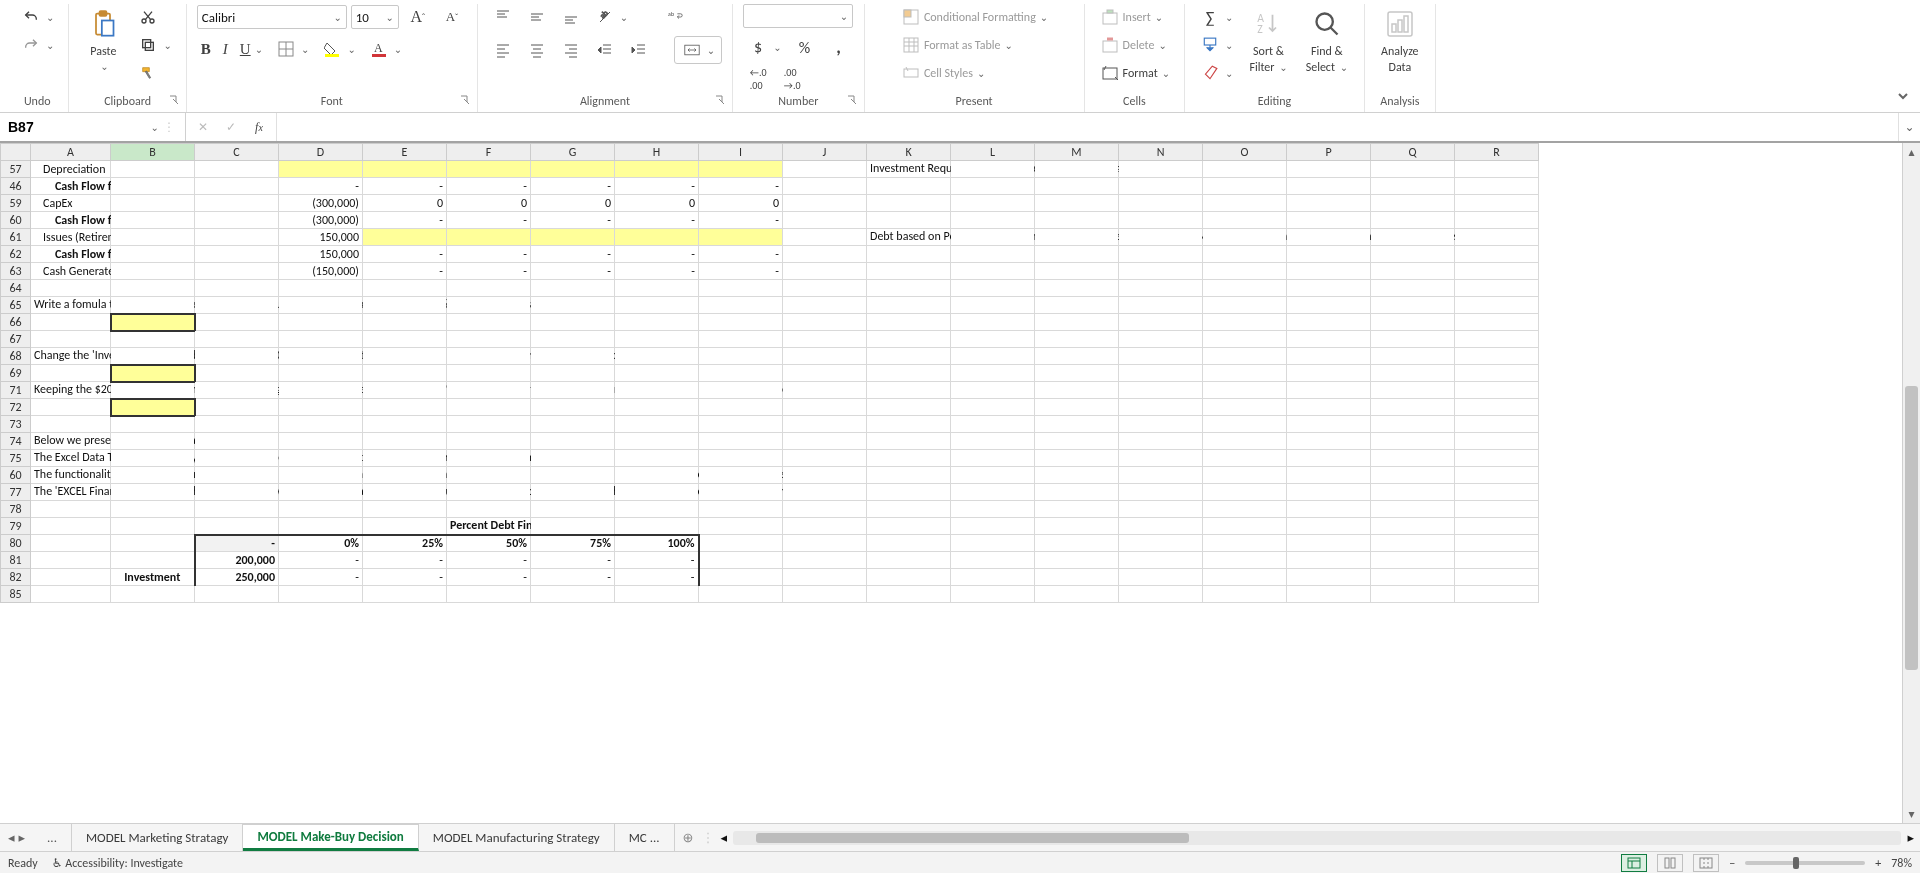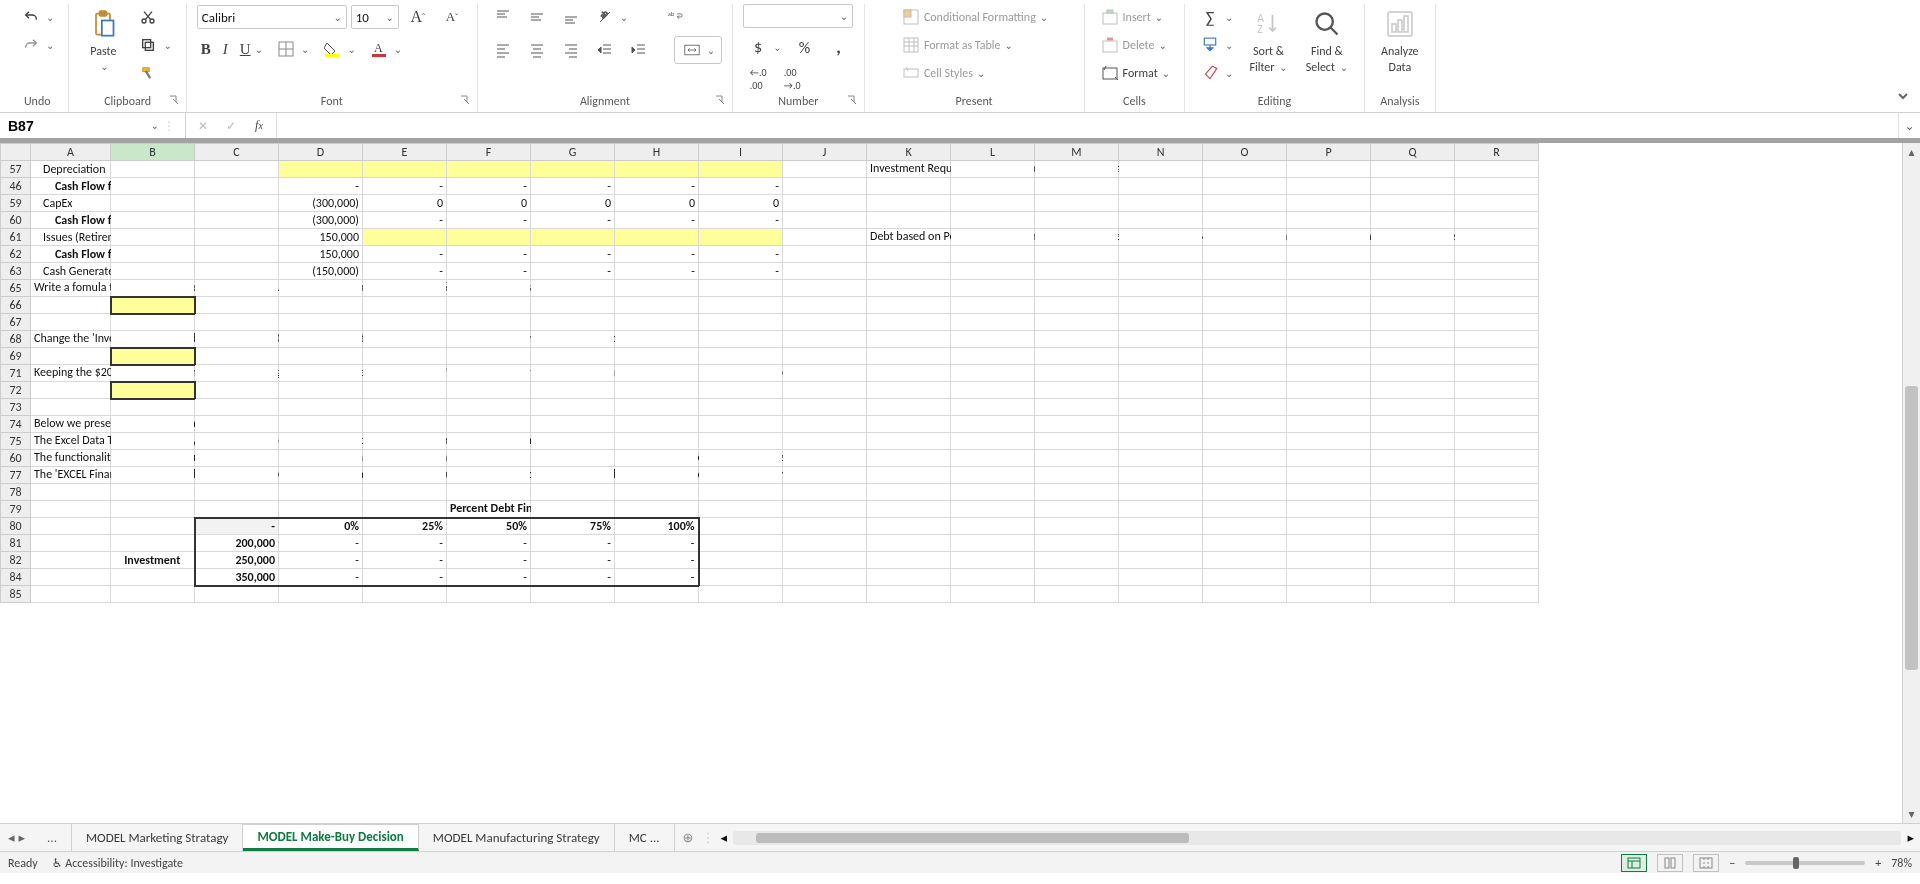--- a/index.html
+++ b/index.html
@@ -22,21 +22,21 @@
 .dim svg{opacity:.55}
 .vbtn{display:flex;flex-direction:column;align-items:center;gap:2px;padding:2px 6px;border-radius:3px}
 .vbtn .lbl{font-size:12px;color:#404040}
 .combo{display:inline-flex;align-items:center;border:1px solid #c8c8c8;background:#fff;height:24px;padding:0 4px;font-size:13px;border-radius:2px}
 .combo .arr{margin-left:auto;font-size:10px;color:#666}
 .launcher{position:absolute;right:4px;bottom:4px;width:14px;height:14px;color:#888}
 .launcher svg{width:12px;height:12px}
 .collapse-ribbon{position:absolute;right:10px;bottom:6px;color:#666}
 
 
-.fx-row{display:flex;align-items:flex-end;border-bottom:5px solid #a3a3a3;height:30px;background:#fff}
+.fx-row{display:flex;align-items:flex-end;border-bottom:2px solid #a3a3a3;height:30px;background:#fff}
 .namebox{display:flex;align-items:center;border-right:1px solid #d0d0d0;padding:0 6px;width:186px;height:100%}
 .namebox input{border:none;outline:none;font-size:14px;font-weight:600;width:120px}
 .fx-tools{display:flex;align-items:center;gap:6px;padding:0 6px;color:#999;border-right:1px solid #e0e0e0;height:100%}
 .formula-input{flex:1;border:none;outline:none;height:100%;padding:0 6px;font-size:13px}
 .fx-expand{width:22px;display:flex;align-items:center;justify-content:center;color:#666;border-left:1px solid #e0e0e0;height:100%}
 
 
 .grid-wrap{position:relative;height:calc(884px - 124px - 30px - 28px - 22px);display:flex}
 .grid{position:relative;flex:1;overflow:hidden}
 table.sheet{border-collapse:collapse;table-layout:fixed;width:1px}
@@ -713,20 +713,41 @@
             <td class="" style=""></td>
             <td class="" style=""></td>
             <td class="" style=""></td>
             <td class="" style=""></td>
             <td class="" style=""></td>
             <td class="" style=""></td>
             <td class="" style=""></td>
             <td class="" style=""></td>
           </tr>
           <tr>
+            <th>64</th>
+            <td class="" style=""></td>
+            <td class="" style=""></td>
+            <td class="" style=""></td>
+            <td class="" style=""></td>
+            <td class="" style=""></td>
+            <td class="" style=""></td>
+            <td class="" style=""></td>
+            <td class="" style=""></td>
+            <td class="" style=""></td>
+            <td class="" style=""></td>
+            <td class="" style=""></td>
+            <td class="" style=""></td>
+            <td class="" style=""></td>
+            <td class="" style=""></td>
+            <td class="" style=""></td>
+            <td class="" style=""></td>
+            <td class="" style=""></td>
+            <td class="" style=""></td>
+          </tr>
+          <tr>
             <th>65</th>
             <td class="" style="overflow:visible;position:relative;">
               <span style="position:absolute;left:3px;top:0;white-space:nowrap">Write a fomula that calculates the Net Present Value (NPV) of the cash flows in Row 63 using a 10% discount factor.</span>
             </td>
             <td class="" style=""></td>
             <td class="" style=""></td>
             <td class="" style=""></td>
             <td class="" style=""></td>
             <td class="" style=""></td>
             <td class="" style=""></td>
@@ -1074,41 +1095,20 @@
           <tr>
             <th>82</th>
             <td class="" style=""></td>
             <td class="c b" style="">Investment</td>
             <td class="r b box-l" style="">250,000</td>
             <td class="r" style="">-</td>
             <td class="r" style="">-</td>
             <td class="r" style="">-</td>
             <td class="r" style="">-</td>
             <td class="r box-r" style="">-</td>
-            <td class="" style=""></td>
-            <td class="" style=""></td>
-            <td class="" style=""></td>
-            <td class="" style=""></td>
-            <td class="" style=""></td>
-            <td class="" style=""></td>
-            <td class="" style=""></td>
-            <td class="" style=""></td>
-            <td class="" style=""></td>
-            <td class="" style=""></td>
-          </tr>
-          <tr>
-            <th>84</th>
-            <td class="" style=""></td>
-            <td class="" style=""></td>
-            <td class="r b box-b box-l" style="">350,000</td>
-            <td class="r box-b" style="">-</td>
-            <td class="r box-b" style="">-</td>
-            <td class="r box-b" style="">-</td>
-            <td class="r box-b" style="">-</td>
-            <td class="r box-b box-r" style="">-</td>
             <td class="" style=""></td>
             <td class="" style=""></td>
             <td class="" style=""></td>
             <td class="" style=""></td>
             <td class="" style=""></td>
             <td class="" style=""></td>
             <td class="" style=""></td>
             <td class="" style=""></td>
             <td class="" style=""></td>
             <td class="" style=""></td>

